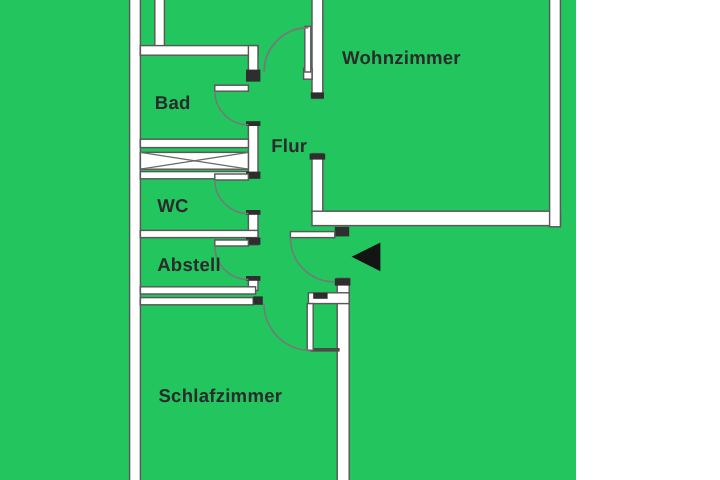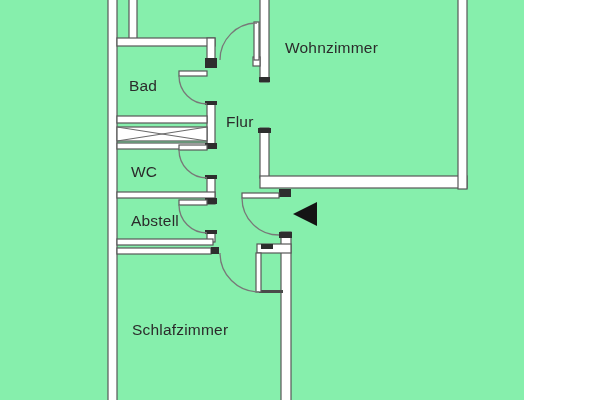--- a/index.html
+++ b/index.html
@@ -3,24 +3,25 @@
 <meta charset="utf-8">
 <style>
   html, body {
     margin: 0;
     padding: 0;
     background: #ffffff;
     font-family: "Liberation Sans", sans-serif;
   }
   .stage {
     position: relative;
-    width: 524px;
+    width: 480px;
     height: 400px;
-    background: #86efac;
+    background: #22c55e;
     overflow: hidden;
+    font-weight: bold;
   }
   svg { position: absolute; top: 0; left: 0; display: block; }
   .wall {
     fill: #ffffff;
     stroke: #585858;
     stroke-width: 1.2;
   }
   .cap {
     fill: #2e2e2e;
     stroke: none;

